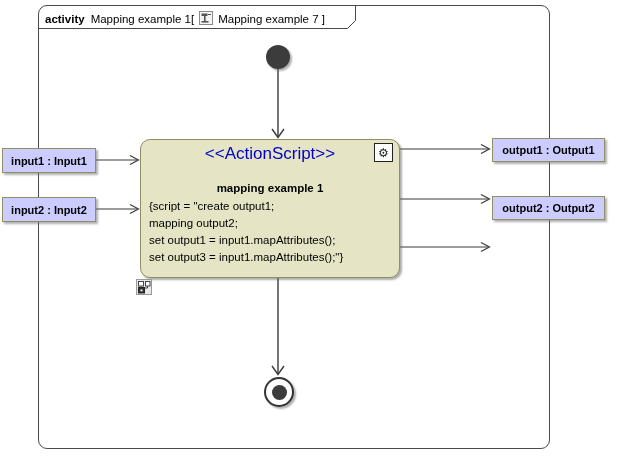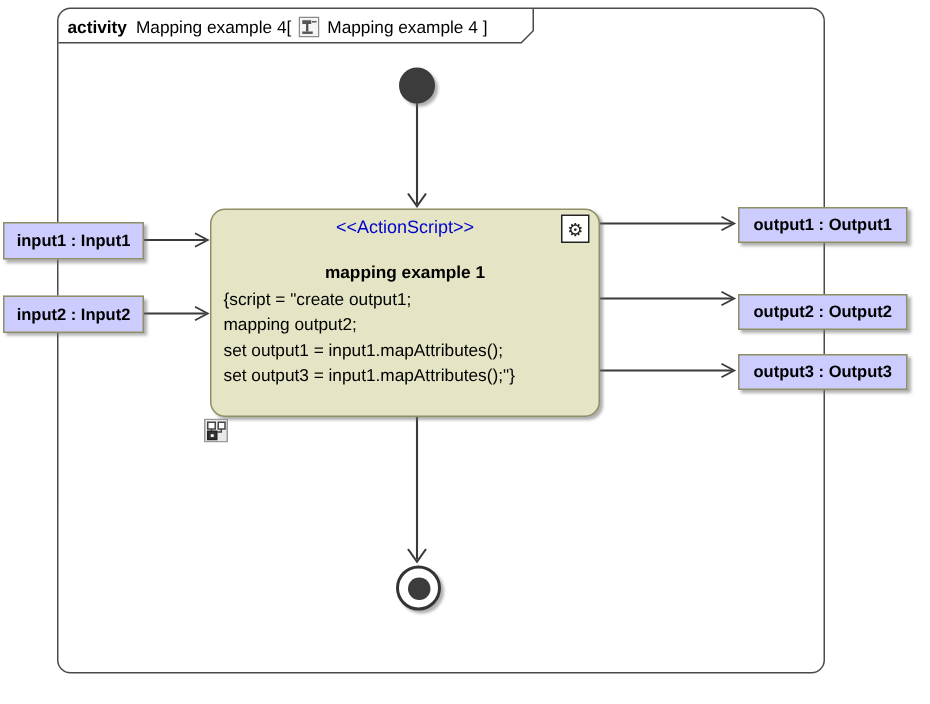--- a/index.html
+++ b/index.html
@@ -23,21 +23,21 @@
   .final-node{position:absolute;left:264px;top:377px;width:26px;height:26px;border-radius:50%;
               border:2px solid #333;background:#fff;display:flex;align-items:center;justify-content:center;
               box-shadow:2px 2px 2px rgba(110,110,110,0.55);z-index:3;}
   .final-node .dot{width:15px;height:15px;border-radius:50%;background:#3c3c3c;}
 
   
   .action-node{position:absolute;left:140px;top:139px;width:258px;height:137px;
                background:#e5e5c5;border:1px solid #8f8f64;border-radius:10px;
                box-shadow:2px 2px 2px rgba(110,110,110,0.55);z-index:3;
                font-size:11.5px;color:#000;}
-  .stereotype{margin-top:4px;text-align:center;color:#0000cc;font-size:12px;}
+  .stereotype{margin-top:4px;text-align:center;color:#0000cc;font-size:17px;}
   .node-name{margin-top:18px;text-align:center;font-weight:bold;}
   .script-block{margin-top:4px;padding-left:8px;line-height:17px;text-align:left;}
   .badge-gear{position:absolute;right:6px;top:3px;width:17px;height:17px;background:#fff;
               border:1.5px solid #222;display:flex;align-items:center;justify-content:center;
               font-size:12px;line-height:12px;color:#222;}
   .rake-icon{position:absolute;left:136px;top:279px;width:16px;height:16px;z-index:4;}
 
   
   .pin{position:absolute;background:#ccccff;border:1px solid #8f8f64;z-index:3;
        box-shadow:2px 2px 2px rgba(110,110,110,0.55);
@@ -88,31 +88,31 @@
       <path d="M 481 194.5 L 489.5 199 L 481 203.5"></path>
     </g>
     <g stroke="#3a3a3a" stroke-width="1.2" fill="none">
       <path d="M 399 247 L 488 247"></path>
       <path d="M 481 242.5 L 489.5 247 L 481 251.5"></path>
     </g>
   </svg>
 
   <div class="frame-title">
     <span class="kw">activity</span>
-    <span class="seg">Mapping example 4[</span>
+    <span class="seg">Mapping example 1[</span>
     <span class="title-icon">
       <svg width="14" height="14" viewBox="0 0 14 14">
         <rect x="0.5" y="0.5" width="13" height="13" fill="#f4f4f4" stroke="#8a8a8a"></rect>
         <rect x="2.5" y="2.5" width="6" height="2.5" fill="#555"></rect>
         <rect x="5" y="5" width="1.6" height="5" fill="#555"></rect>
         <rect x="2.5" y="10" width="7" height="1.6" fill="#555"></rect>
         <path d="M 9 3.5 L 12 3.5" stroke="#555" stroke-width="1"></path>
       </svg>
     </span>
-    <span class="seg">Mapping example 4 ]</span>
+    <span class="seg">Mapping example 7 ]</span>
   </div>
 
   <div class="initial-node"></div>
 
   <div class="action-node">
     <div class="stereotype">&lt;&lt;ActionScript&gt;&gt;</div>
     <div class="node-name">mapping example 1</div>
     <div class="script-block">
       <div>{script = "create output1;</div>
       <div>mapping output2;</div>
@@ -141,21 +141,18 @@
   <div class="pin pin-in2">
     <span>input2 : Input2</span>
   </div>
 
   <div class="pin pin-out1">
     <span>output1 : Output1</span>
   </div>
   <div class="pin pin-out2">
     <span>output2 : Output2</span>
   </div>
-  <div class="pin pin-out3">
-    <span>output3 : Output3</span>
-  </div>
 
   <div class="final-node">
     <div class="dot"></div>
   </div>
 
 </div>
 
 </body></html>

